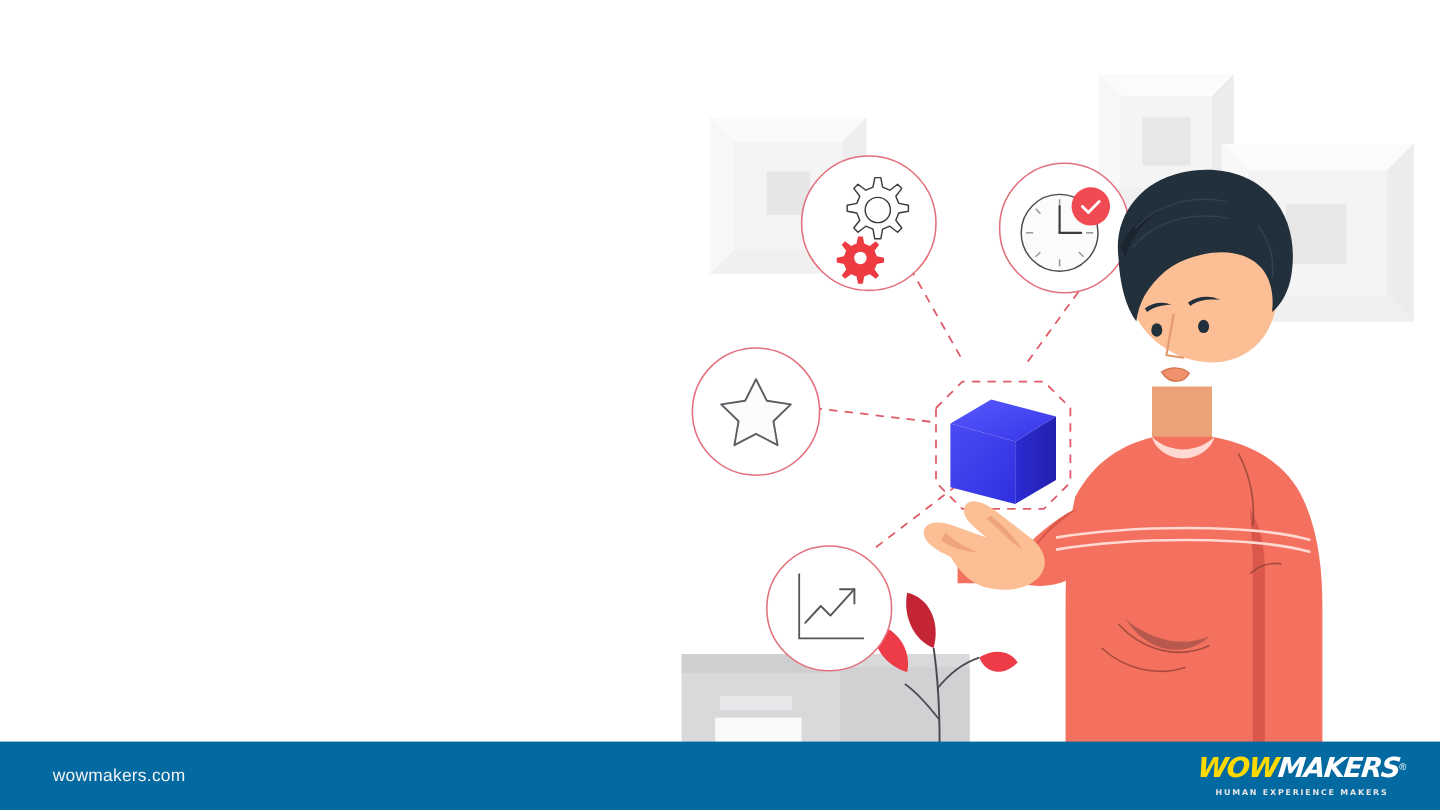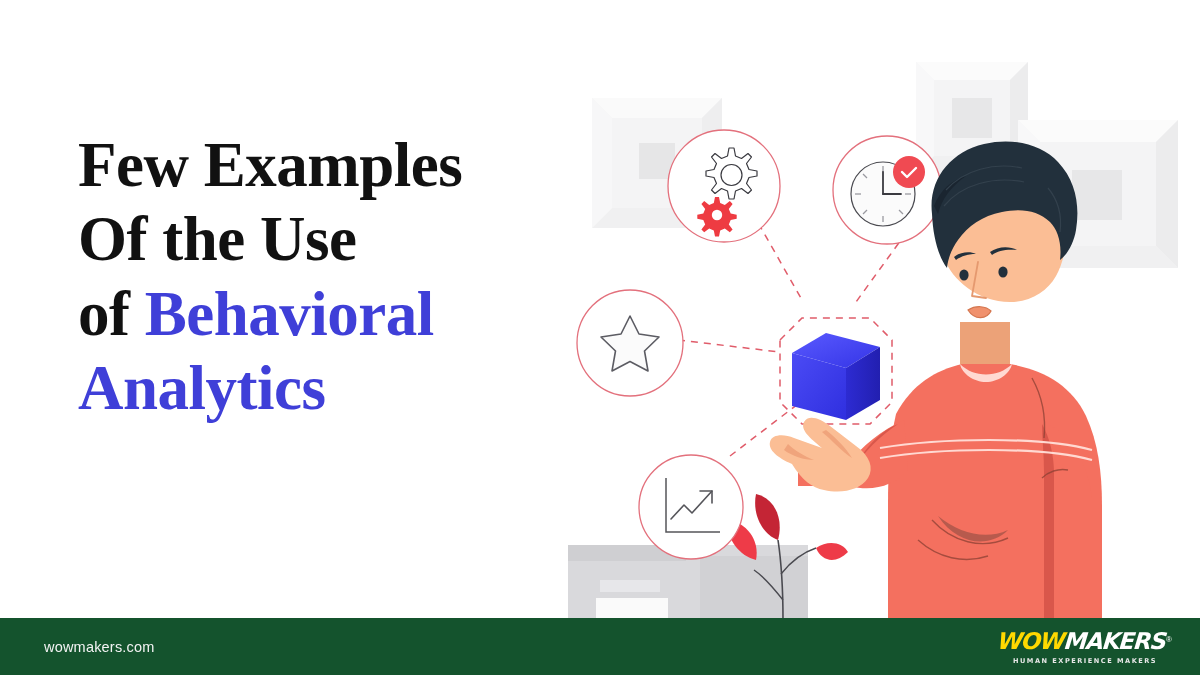--- a/index.html
+++ b/index.html
@@ -36,21 +36,21 @@
   .headline .accent { color: #3f3fd8; }
   .headline .ln { display: block; white-space: nowrap; }
 
   
   .footer-bar {
     position: absolute;
     left: 0;
     bottom: 0;
     width: 1200px;
     height: 57px;
-    background: #14532d;
+    background: #0369a1;
   }
   .footer-url {
     position: absolute;
     left: 44px;
     top: 50%;
     transform: translateY(-50%);
     color: #f3f3f3;
     font-size: 14.5px;
     letter-spacing: 0.2px;
   }
@@ -296,26 +296,20 @@
                    l26 20 c14 10 18 22 12 32 c-8 12 -26 16 -44 12
                    c-12 -2 -22 -10 -32 -26 Z" fill="#fbbe95"></path>
           <path d="M248 444 c6 6 16 12 26 16 c-10 0 -22 -4 -30 -10 Z" fill="#f0a47c"></path>
           <path d="M286 430 c10 8 20 18 26 28 c-10 -6 -20 -18 -30 -26 Z" fill="#f0a47c"></path>
         </g>
       </g>
 
     </svg>
   </div>
 
-  <h1 class="headline">
-    <span class="ln">Few Examples</span>
-    <span class="ln">Of the Use</span>
-    <span class="ln"><span>of </span><span class="accent">Behavioral</span></span>
-    <span class="ln accent">Analytics</span>
-  </h1>
 
   <div class="footer-bar">
     <span class="footer-url">wowmakers.com</span>
 
     <div class="logo-block">
       <div>
         <span class="logo-word logo-wow">WOW</span><span class="logo-word logo-makers">MAKERS</span><span class="logo-reg">®</span>
       </div>
       <div class="logo-tag">HUMAN EXPERIENCE MAKERS</div>
     </div>

